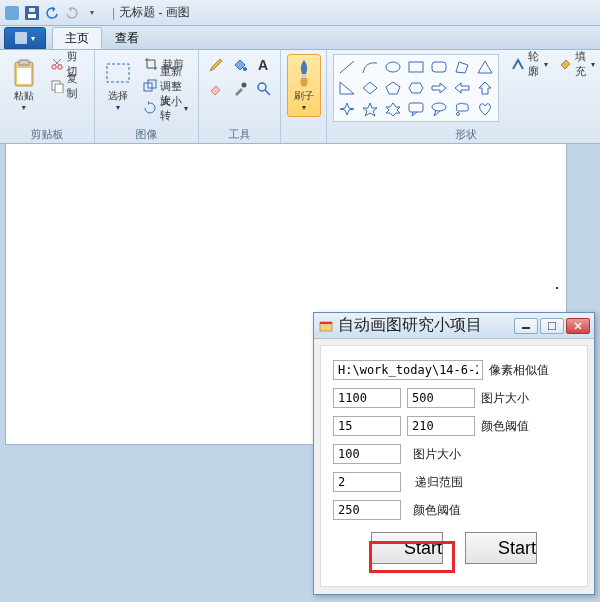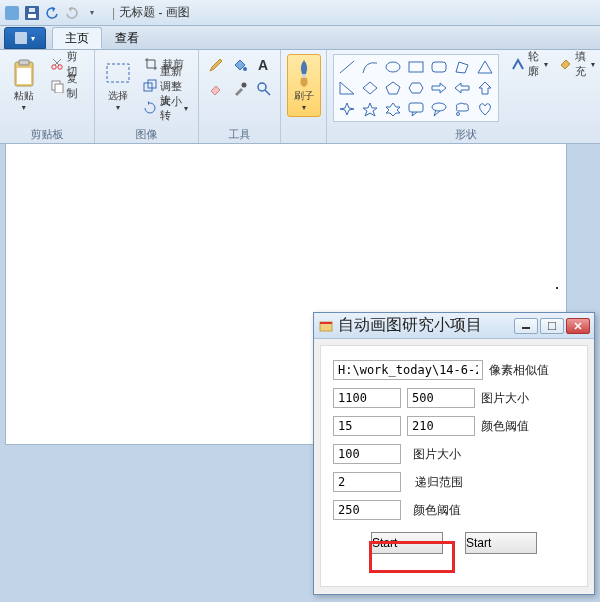--- a/index.html
+++ b/index.html
@@ -55,21 +55,21 @@
 .winbtn.close { background: linear-gradient(#e99, #c44); border-color: #a33; color: #fff; }
 
 .dlg-body { padding: 14px 12px 8px 12px; background: #fff; margin: 6px; border: 1px solid #ddd; height: 242px; position: relative; }
 .frow { display: flex; align-items: center; margin-bottom: 8px; gap: 6px; }
 .fld { height: 20px; border: 1px solid #abadb3; padding: 0 4px; font-family: "SimSun", monospace; font-size: 12px; background: #fff; }
 .fld.w-path { width: 150px; }
 .fld.w-num { width: 68px; }
 .flabel { font-size: 12px; color: #222; }
 
 .btnrow { display: flex; gap: 22px; margin-top: 12px; justify-content: center; }
-.dlgbtn { width: 72px; height: 22px; border: 1px solid #888; background: linear-gradient(#f8f8f8,#e4e4e4); font-family: "SimSun", monospace; font-size: 12px; display:flex;align-items:center;justify-content:flex-start; }
+.dlgbtn { width: 72px; height: 32px; border: 1px solid #888; background: linear-gradient(#f8f8f8,#e4e4e4); font-family: "SimSun", monospace; font-size: 18px; display:flex;align-items:center;justify-content:flex-end; }
 .highlight-box { position: absolute; border: 3px solid #e62828; pointer-events: none; }
 
 .dot { position: absolute; width: 2px; height: 2px; background: #333; }
 
 svg { display: block; }
 </style>
 </head>
 <body>
 
 <div class="titlebar">

